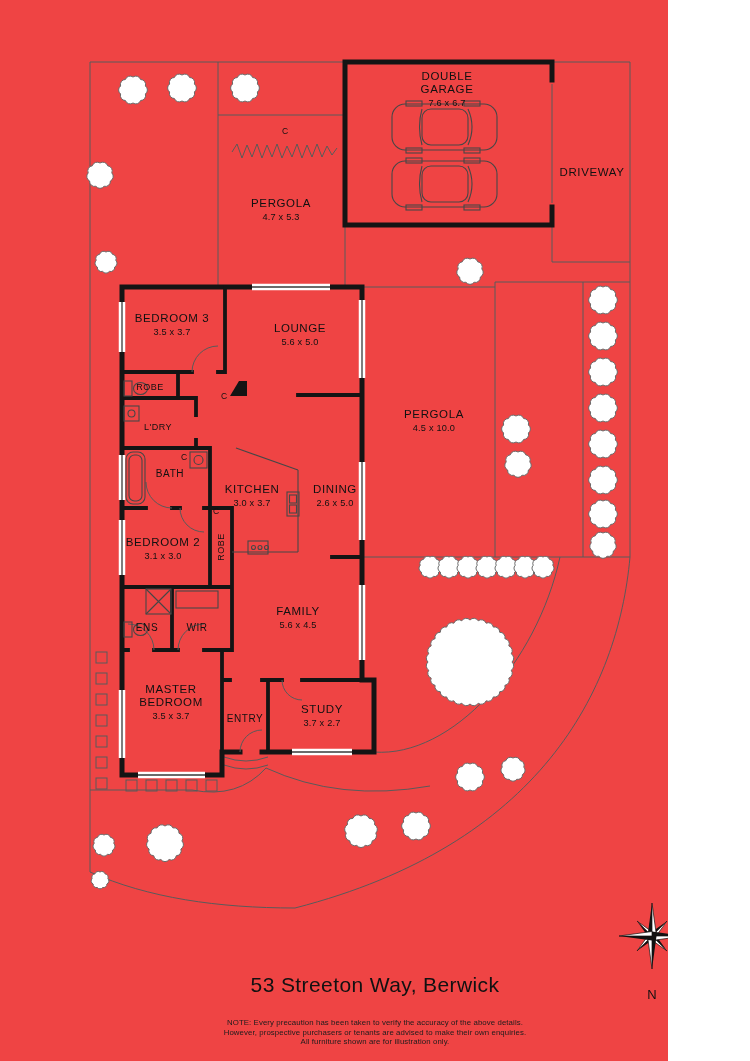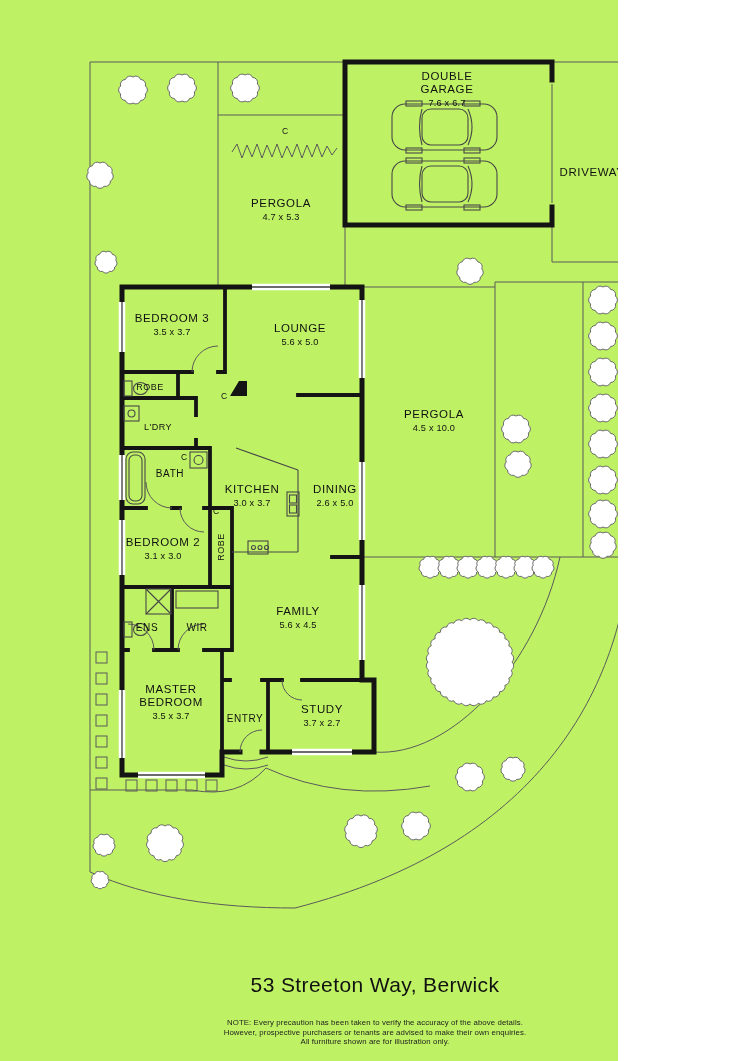--- a/index.html
+++ b/index.html
@@ -1,16 +1,16 @@
 <!DOCTYPE html>
 <html style="--wall: #141414; --line: #5a5a5a; --tree: #6a6a6a; --text: #111111;"><head>
 <meta charset="utf-8">
 <style>
   html,body{margin:0;padding:0;background:#ffffff;}
-  .page{width:618px;height:1061px;position:relative;background:#bef264;overflow:hidden;}
+  .page{width:668px;height:1061px;position:relative;background:#ef4444;overflow:hidden;}
   svg{display:block;}
   .wall{fill:none;stroke:var(--wall,#111);stroke-width:5;stroke-linecap:square;}
   .wall2{fill:none;stroke:var(--wall,#111);stroke-width:3.8;stroke-linecap:square;}
   .thin{fill:none;stroke:var(--line,#5a5a5a);stroke-width:1;}
   .fix{fill:none;stroke:#474747;stroke-width:1.1;}
   .winbg{fill:none;stroke:#ffffff;stroke-width:6.5;}
   .win{fill:none;stroke:#3a3a3a;stroke-width:1.3;}
   .tree-path{fill:#ffffff;stroke:var(--tree,#6a6a6a);stroke-width:1;}
   .solid{fill:var(--wall,#111);stroke:none;}
   text{fill:var(--text,#111);font-family:"Liberation Sans",sans-serif;}

